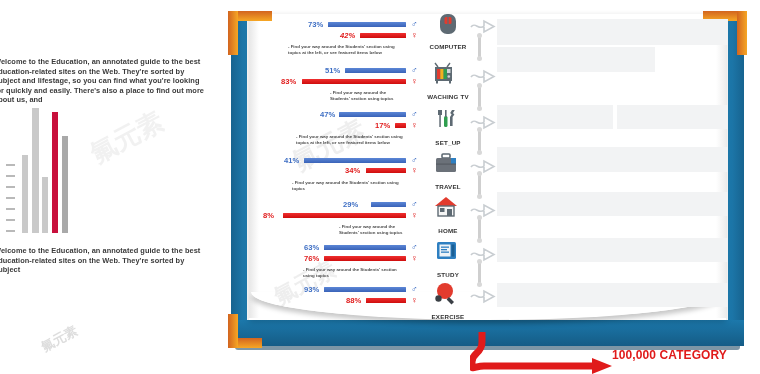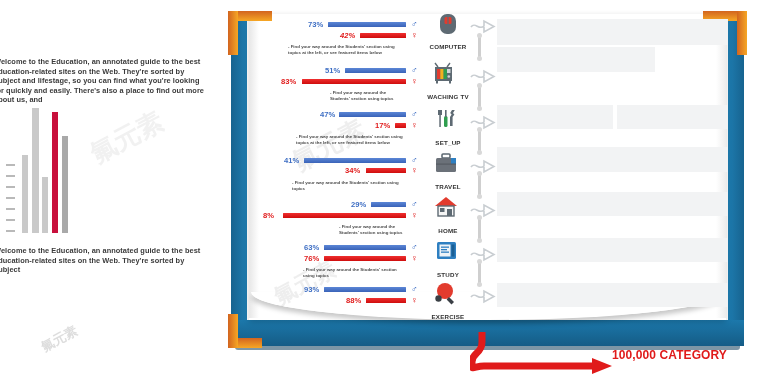--- a/index.html
+++ b/index.html
@@ -247,21 +247,21 @@
       <div class="bar-line" style="margin-top:1px;">
         <span class="pct female" style="left:62px;">34%</span>
         <span class="bar female" style="left:83px; width:40px;"></span>
         <span class="gsym female" style="left:128px;">♀</span>
       </div>
       <div class="row-note" style="left:9px; top:24px; width:108px;">- Find your way around the Students' section using topics</div>
     </div>
 
     <div class="row" style="top:200px;">
       <div class="bar-line">
-        <span class="pct male" style="left:68px;">29%</span>
+        <span class="pct male" style="left:60px;">29%</span>
         <span class="bar male" style="left:88px; width:35px;"></span>
         <span class="gsym male" style="left:128px;">♂</span>
       </div>
       <div class="bar-line" style="margin-top:2px;">
         <span class="pct female" style="left:-20px;">8%</span>
         <span class="bar female" style="left:0px; width:123px;"></span>
         <span class="gsym female" style="left:128px;">♀</span>
       </div>
       <div class="row-note" style="left:56px; top:24px; width:64px;">- Find your way around the Students' section using topics</div>
     </div>

